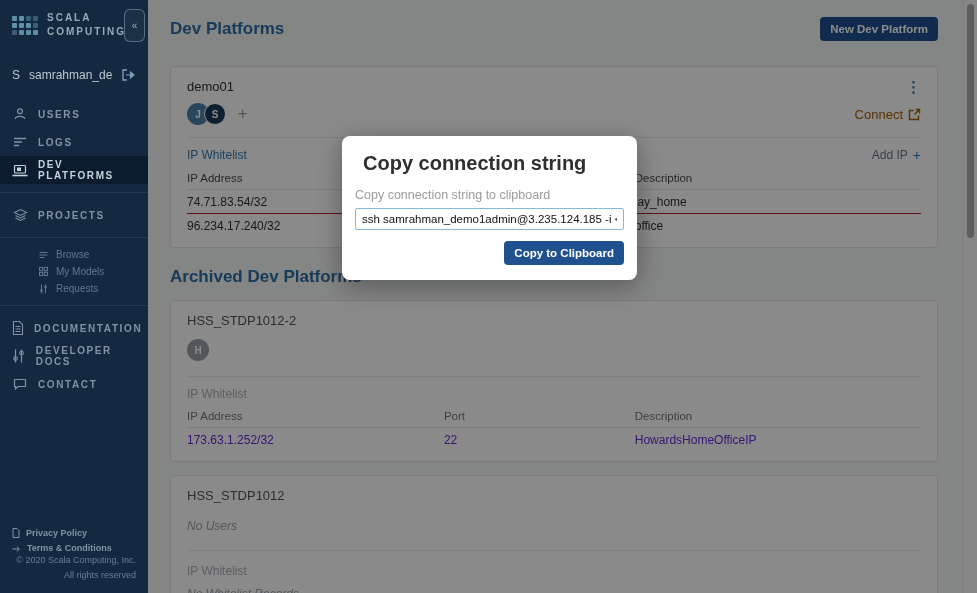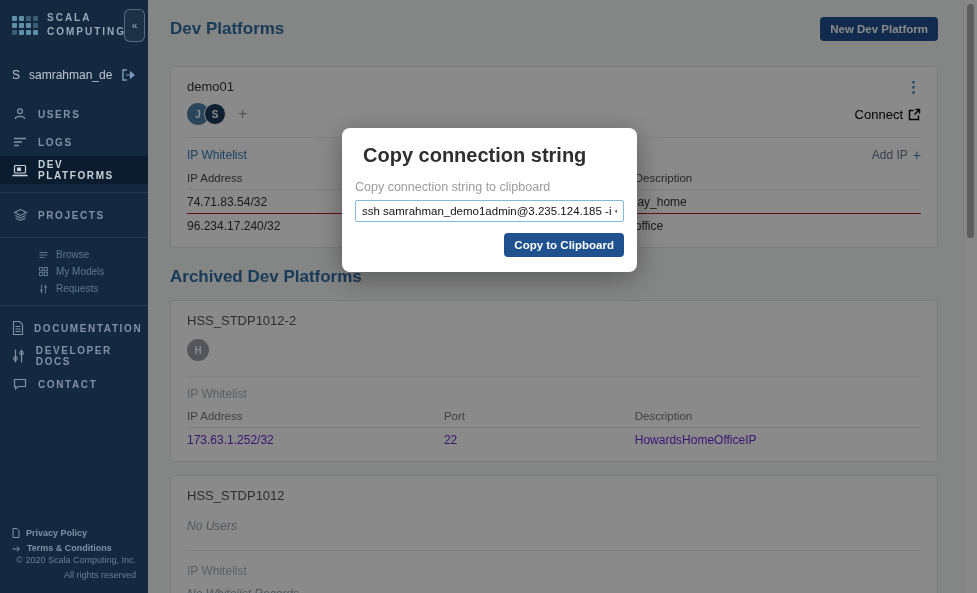--- a/index.html
+++ b/index.html
@@ -48,21 +48,21 @@
   .card-title.archived { color:#555; }
   .row-between { display:flex; justify-content:space-between; align-items:center; }
   .kebab { color:#337AB7; font-size:15px; font-weight:bold; line-height:10px; cursor:pointer; }
   .avatar-row { display:flex; align-items:center; margin-top:9px; }
   .avatar { width:22px; height:22px; border-radius:50%; color:#fff; font-size:10px; font-weight:bold;
             display:flex; align-items:center; justify-content:center; }
   .avatar.j { background:#4E81AB; }
   .avatar.s { background:#1A3A5C; margin-left:-5px; border:1px solid #fff; }
   .avatar.h { background:#9AA0A6; }
   .plus-user { color:#999; font-size:16px; margin-left:12px; cursor:pointer; }
-  .connect { margin-left:auto; color:#000000; font-size:13px; display:flex; align-items:center;
+  .connect { margin-left:auto; color:#a16207; font-size:13px; display:flex; align-items:center;
              gap:5px; cursor:pointer; }
   .card-div { border-top:1px solid #E8EAEC; margin-top:12px; }
   .wl-row { display:flex; justify-content:space-between; align-items:center; margin-top:9px; }
   .wl-link { color:#337AB7; font-size:12px; cursor:pointer; }
   .wl-label-gray { color:#A9B0B6; font-size:12px; }
   .add-ip { color:#667788; font-size:12px; display:flex; align-items:center; gap:5px; cursor:pointer; }
   .add-ip .pl { color:#337AB7; font-size:14px; }
   table.wl { width:100%; border-collapse:collapse; margin-top:7px; }
   table.wl th { text-align:left; font-size:11.5px; color:#4A4A4A; font-weight:normal;
                 padding:2px 0 5px; border-bottom:1px solid #E5E7E9;margin-left:9px; }
@@ -75,21 +75,21 @@
 
   
   .scrollbar { position:absolute; top:0; right:0; width:14px; height:593px; background:#FAFAFA;
                border-left:1px solid #EDEDED; z-index:30; }
   .scroll-thumb { position:absolute; top:4px; left:3px; width:7px; height:234px; background:#ACACAC;
                   border-radius:4px; cursor:pointer; }
 
   
   .overlay { position:fixed; left:148px; top:0; right:0; bottom:0; background:rgba(0,0,0,0.46);
              z-index:40; }
-  .modal { position:fixed; left:342px; top:128px; width:295px; background:#fff; border-radius:8px;
+  .modal { position:fixed; left:342px; top:136px; width:295px; background:#fff; border-radius:8px;
            box-shadow:0 6px 28px rgba(0,0,0,0.35); z-index:60; padding:13px 13px 15px; }
   .modal-title { font-size:20px; color:#2F2F2F; font-weight:bold; margin:3px 0 0 8px; }
   .modal-label { display:block; font-size:12.5px; color:#9B9B9B; margin-top:13px; }
   .modal-input { margin-top:6px; width:100%; border:1px solid #86B8DC; border-radius:2px;
                  font-size:11.5px; padding:4px 6px; color:#111; font-family:inherit; height:22px; }
   .modal-footer { text-align:right; margin-top:11px; }
 
   svg { display:block; }
 </style>
 </head>

